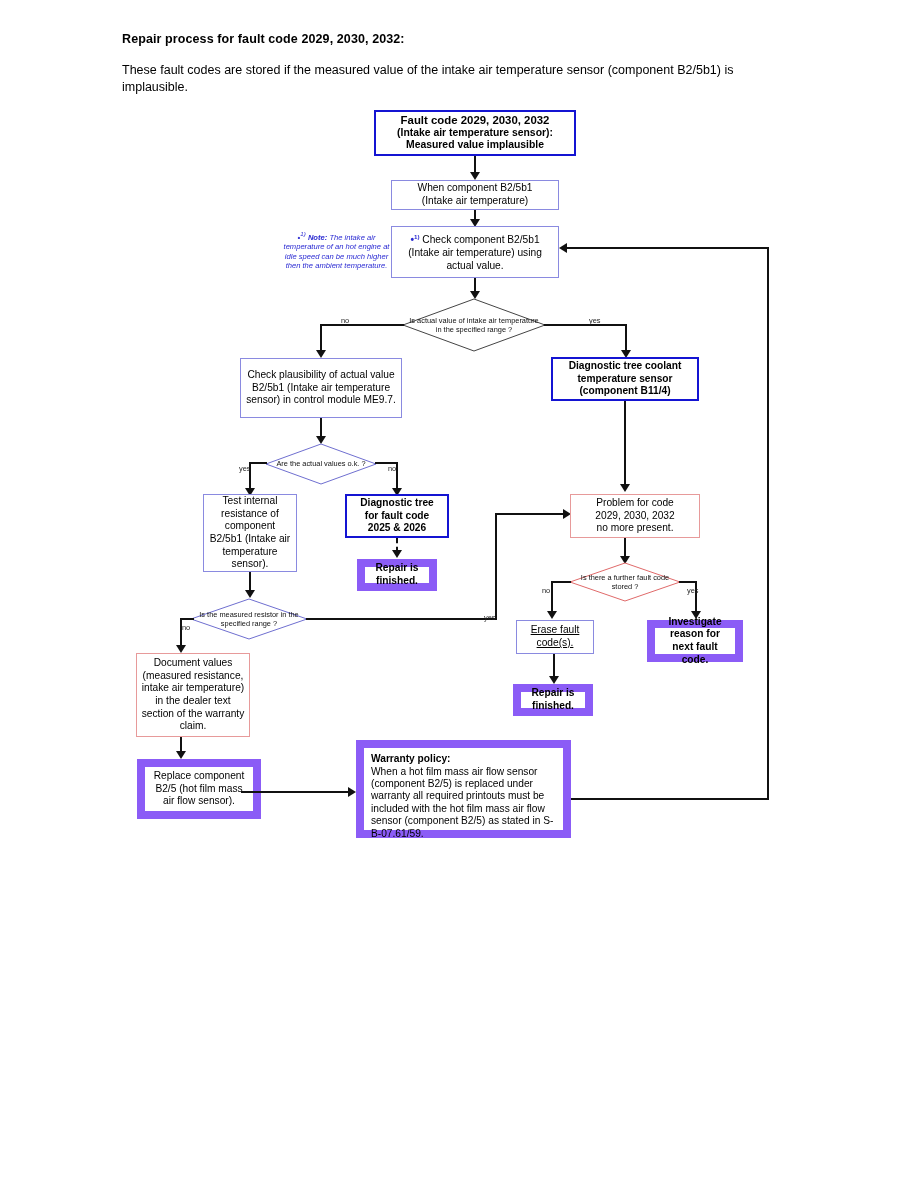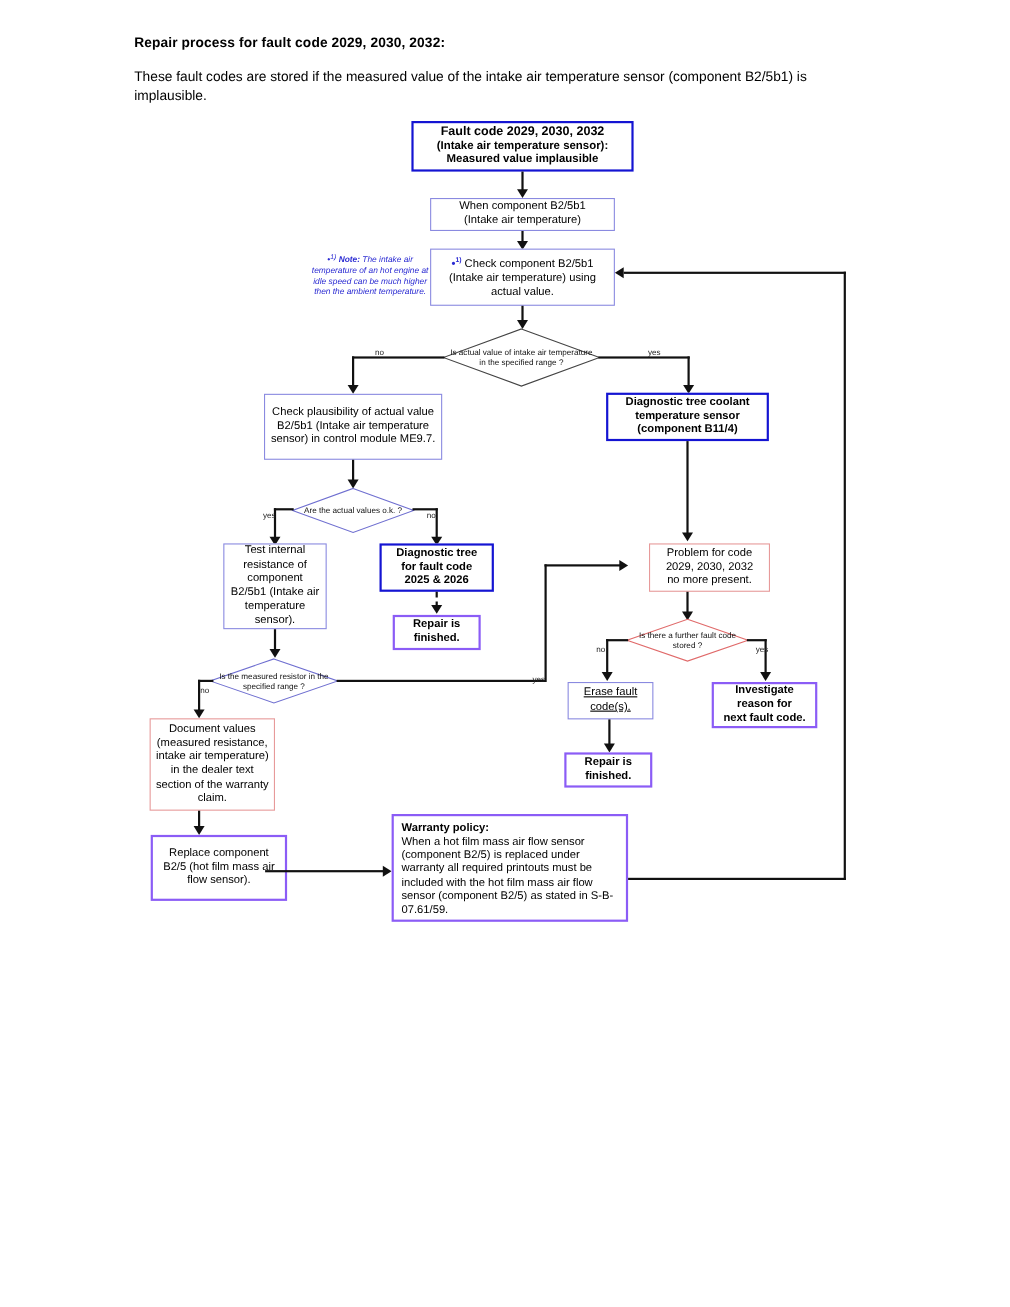--- a/index.html
+++ b/index.html
@@ -22,21 +22,21 @@
   
   .node{
     position:absolute;box-sizing:border-box;
     display:flex;align-items:center;justify-content:center;
     text-align:center;background:#ffffff;
     font-size:10.2px;line-height:12.6px;padding:3px 4px;
   }
   .bd-blue-thin{border:1px solid #8a8ae0;}
   .bd-blue-thick{border:2px solid #1414d2;}
   .bd-red-thin{border:1px solid #e79a9a;}
-  .bd-red-thick{border:2px solid #8b5cf6;}
+  .bd-red-thick{border:8px solid #8b5cf6;}
   .bold{font-weight:bold;}
   .node .inner{width:100%;}
 
   .note{
     position:absolute;font-style:italic;color:#2a2ad2;
     font-size:7.6px;line-height:9.6px;text-align:center;
   }
   .note b{font-style:italic;font-weight:bold;}
   .sup{font-size:6.2px;vertical-align:super;}
   .bullet-sup{color:#2a2ad2;font-weight:bold;}
@@ -195,21 +195,21 @@
   <div class="ln v" style="left:180px;top:618px;height:30px;"></div>
   <div class="arrow down" style="left:176px;top:645px;"></div>
   <div class="lbl" style="left:182px;top:623px;">no</div>
 
   <div class="ln h" style="left:306px;top:618px;width:190px;"></div>
   <div class="lbl" style="left:484px;top:613px;">yes</div>
   <div class="ln v" style="left:495px;top:513px;height:107px;"></div>
   <div class="ln h" style="left:495px;top:513px;width:72px;"></div>
   <div class="arrow right" style="left:563px;top:509px;"></div>
 
-  <div class="node bd-red-thin" style="left:570px;top:494px;width:110px;height:44px;margin-left:20px;">
+  <div class="node bd-red-thin" style="left:570px;top:494px;width:130px;height:44px;">
     <div class="inner">
       <div>Problem for code</div>
       <div>2029, 2030, 2032</div>
       <div>no more present.</div>
     </div>
   </div>
 
   <div class="ln v" style="left:624px;top:538px;height:22px;"></div>
   <div class="arrow down" style="left:620px;top:556px;"></div>
 

